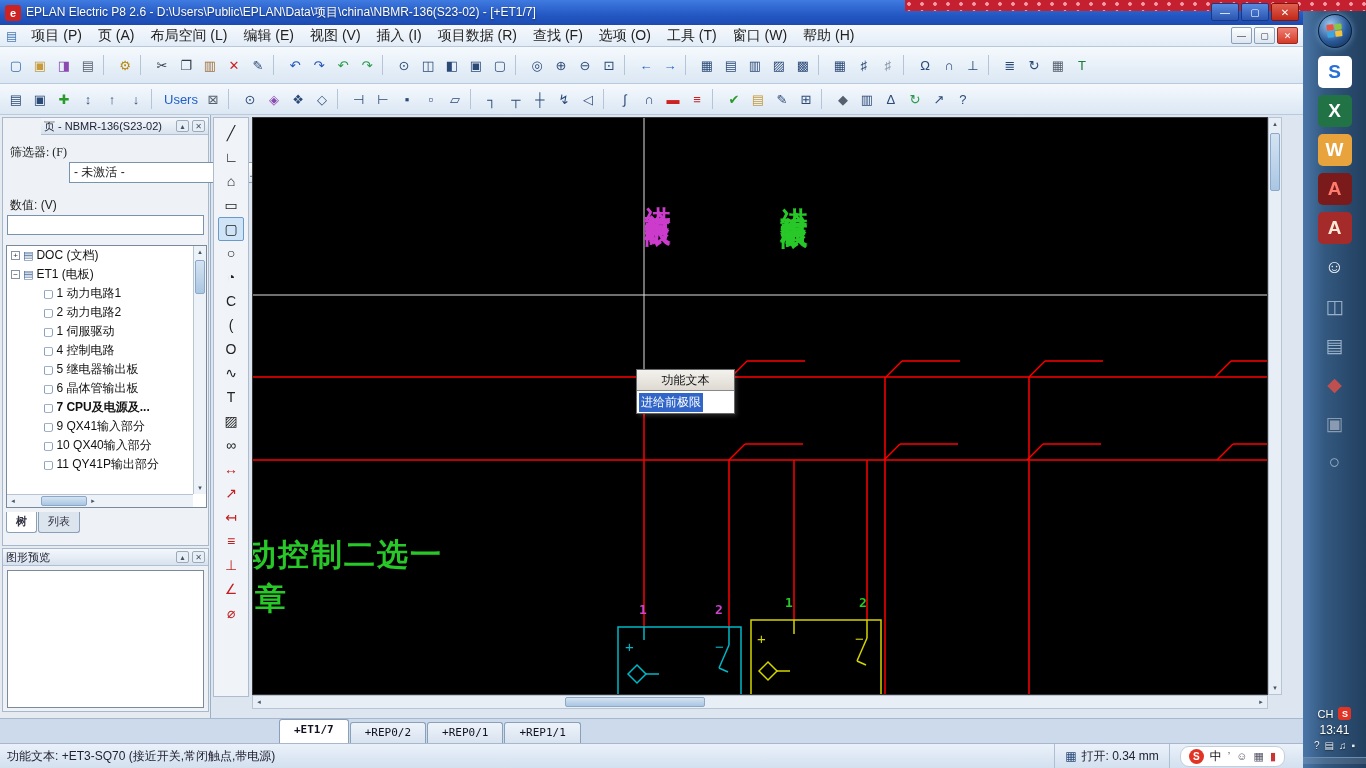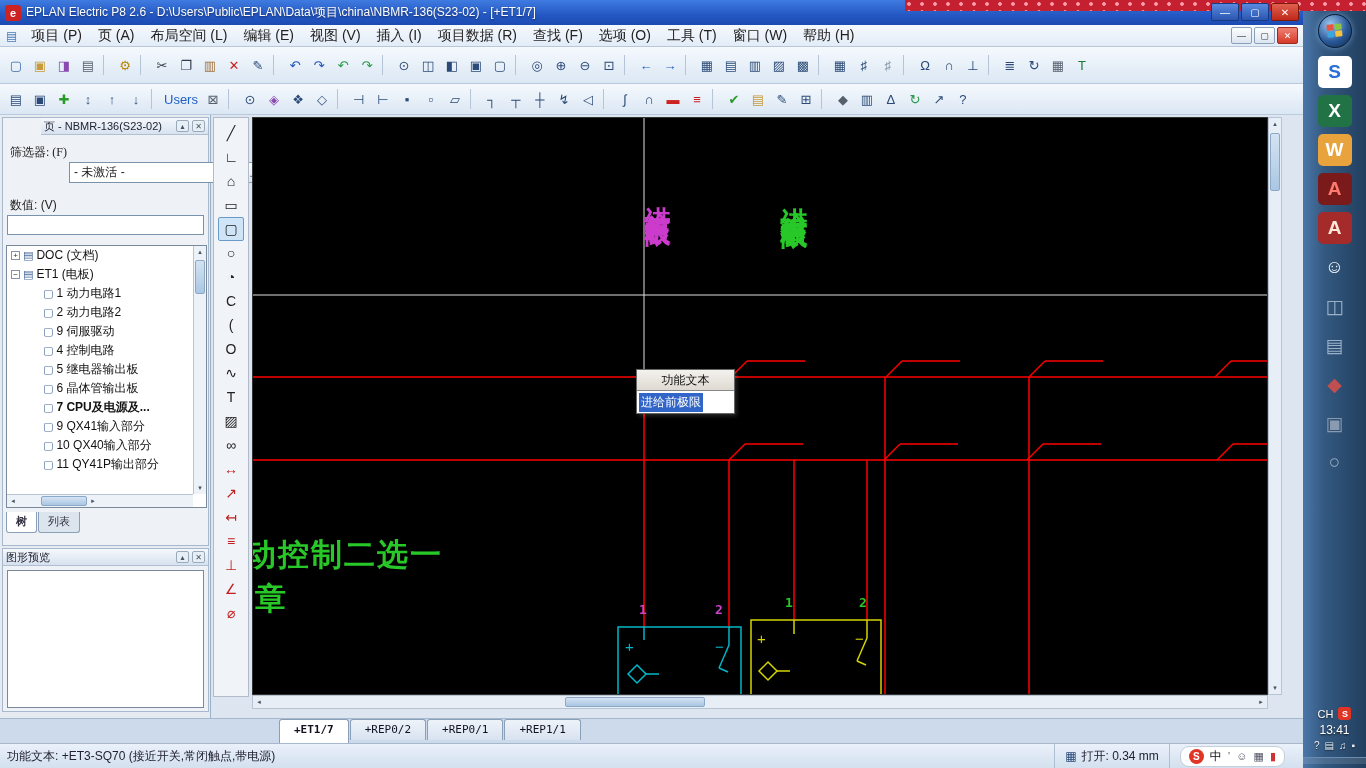--- a/index.html
+++ b/index.html
@@ -564,21 +564,21 @@
 
               <div class="tree-row" style="padding-left: 24px;">
                 <span class="expander"></span>
                 <span class="tree-ico">▢</span>
                 <span class="tree-label">2 动力电路2</span>
               </div>
 
               <div class="tree-row" style="padding-left: 24px;">
                 <span class="expander"></span>
                 <span class="tree-ico">▢</span>
-                <span class="tree-label">9 伺服驱动</span>
+                <span class="tree-label">1 伺服驱动</span>
               </div>
 
               <div class="tree-row" style="padding-left: 24px;">
                 <span class="expander"></span>
                 <span class="tree-ico">▢</span>
                 <span class="tree-label">4 控制电路</span>
               </div>
 
               <div class="tree-row" style="padding-left: 24px;">
                 <span class="expander"></span>
@@ -795,21 +795,21 @@
       </div>
       <div class="hscroll">
         <span class="sb-arrow">◂</span>
         <div class="sb-thumb"></div>
         <span class="sb-arrow" style="margin-left:auto">▸</span>
       </div>
     </div>
   </div>
 
   <div class="sheetbar">
-    <div style="display:flex;align-items:flex-start;padding-left:23px;">
+    <div style="display:flex;align-items:flex-end;padding-left:23px;">
 
     <div class="sheet-tab active"><span>+ET1/7</span></div>
         <div class="sheet-tab"><span>+REP0/2</span></div>
         <div class="sheet-tab"><span>+REP0/1</span></div>
         <div class="sheet-tab"><span>+REP1/1</span></div>
       </div>
   </div>
 
   <div class="statusbar">
     <div class="sb-left">功能文本: +ET3-SQ70 (接近开关,常闭触点,带电源)</div>

